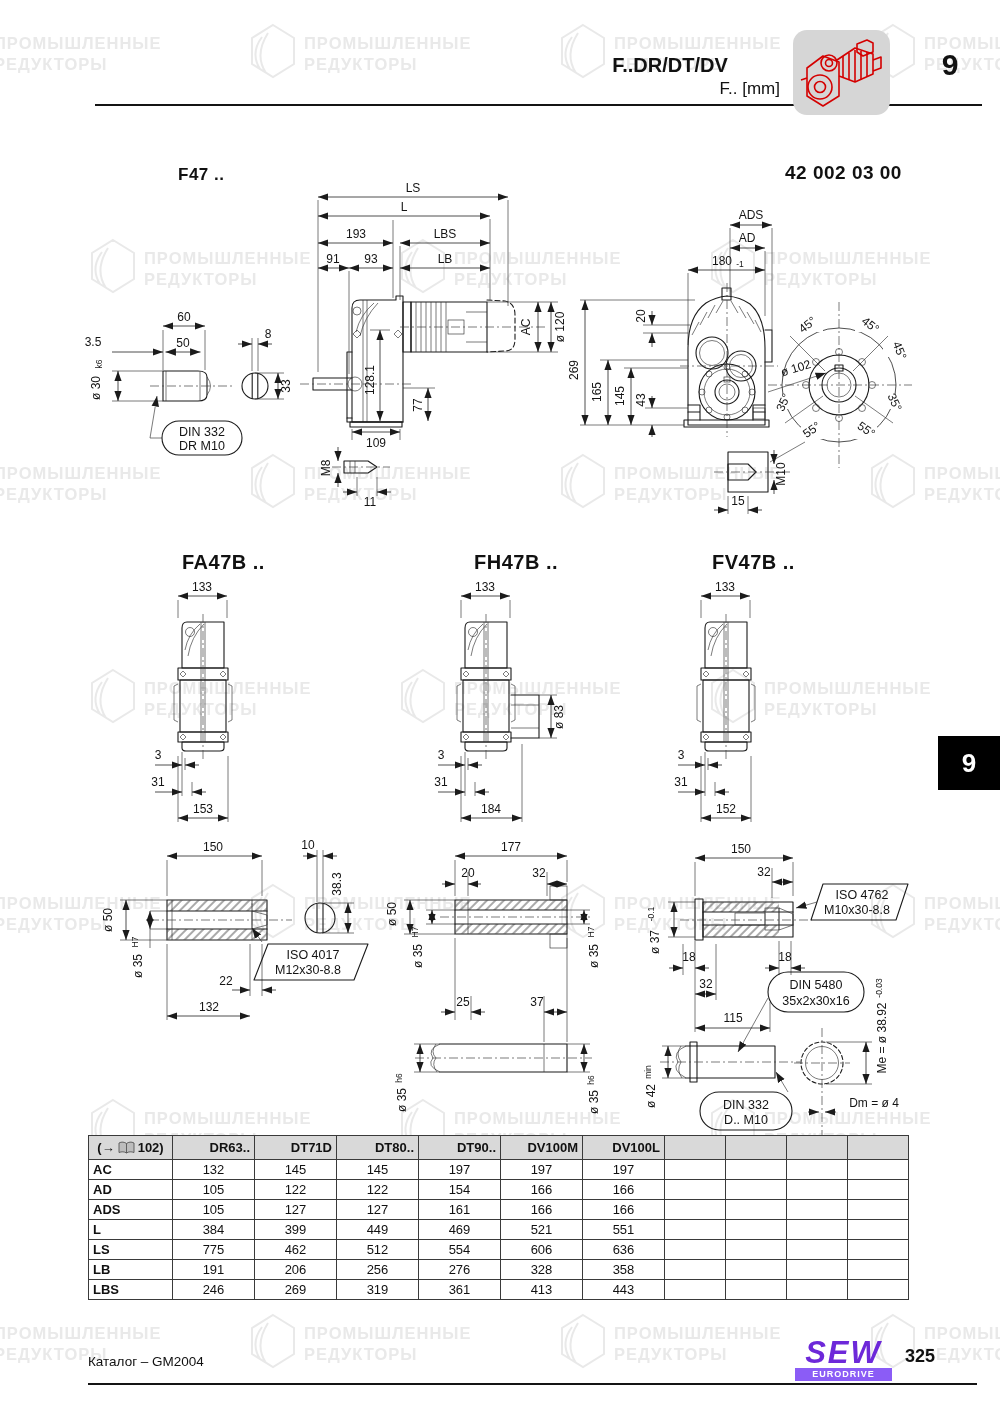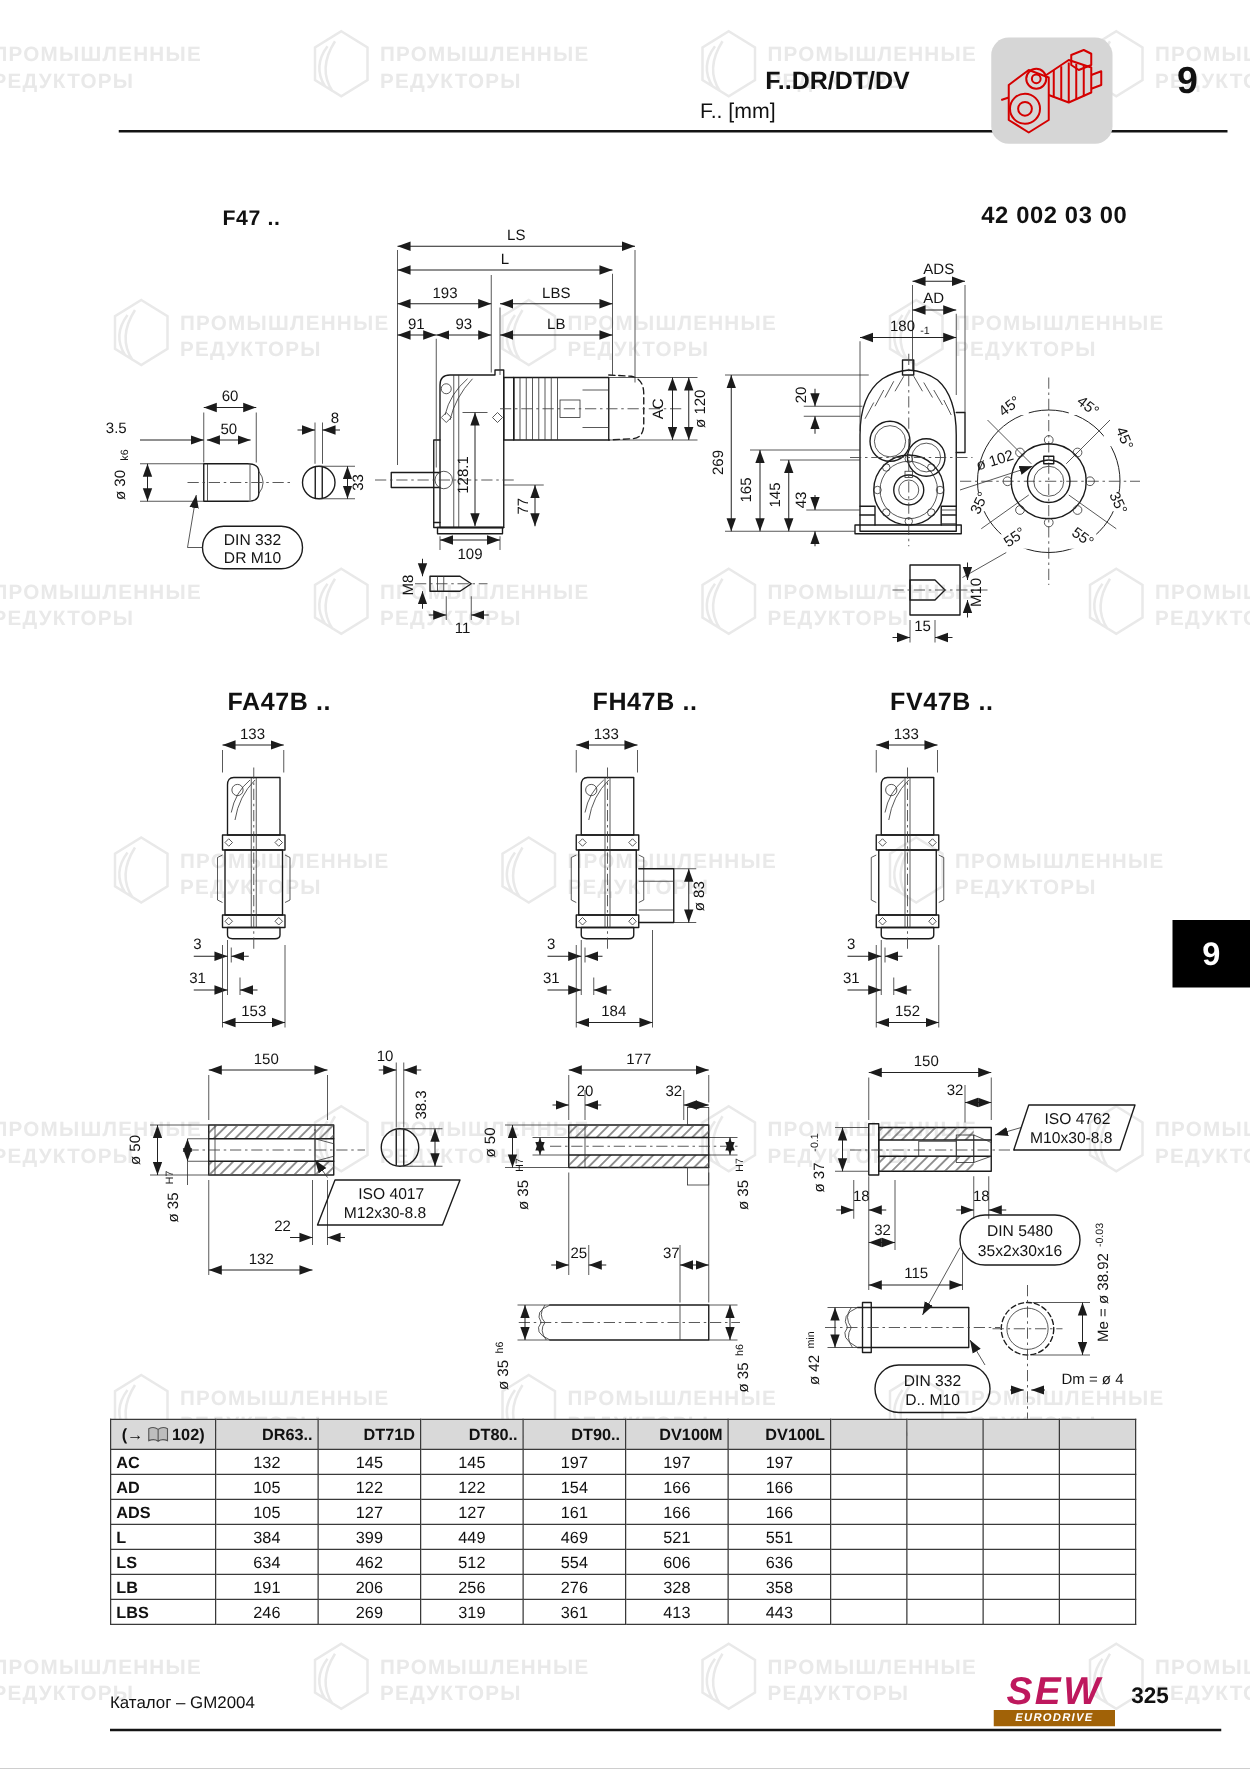--- a/index.html
+++ b/index.html
@@ -12,21 +12,21 @@
   .c{font-size:12.5px;fill:#141414;text-anchor:middle}
   .s{font-size:8.5px;fill:#141414;text-anchor:middle}
   .ln{fill:none;stroke:#1b1b1b;stroke-width:1.1;stroke-linejoin:round;stroke-linecap:round}
   .tn{fill:none;stroke:#333;stroke-width:0.65}
   .dm{fill:none;stroke:#222;stroke-width:0.8}
   .cl{fill:none;stroke:#444;stroke-width:0.7;stroke-dasharray:9 3 2 3}
   .dsh{stroke-dasharray:5 3}
   .wmt{font-size:16.5px;font-weight:bold;fill:#e9e9e9;letter-spacing:1px}
   
   .hdr-line1{position:absolute;left:560px;top:54px;width:220px;text-align:center;font-size:20px;font-weight:bold}
-  .hdr-line2{position:absolute;left:560px;top:79px;width:220px;font-size:17px}
+  .hdr-line2{position:absolute;left:560px;top:79px;width:220px;text-align:right;font-size:17px}
   .hdr-rule{position:absolute;left:95px;top:104px;width:887px;height:2px;background:#141414}
   .icon-box{position:absolute;left:793px;top:30px;width:97px;height:85px;background:#d6d6d6;border-radius:14px;z-index:3}
   .hdr-9{position:absolute;left:920px;top:48px;width:60px;text-align:center;font-size:30px;font-weight:bold}
   .ttl{position:absolute;font-weight:bold;letter-spacing:0.5px}
   .t-f47{left:178px;top:165px;font-size:17px}
   .t-code{left:785px;top:162px;font-size:19px}
   .t-sub{font-size:20px;top:551px}
   .chap-tab{position:absolute;left:938px;top:736px;width:62px;height:54px;background:#000;color:#fff;
             display:flex;align-items:center;justify-content:center;font-size:26px;font-weight:bold;z-index:3}
   
@@ -34,22 +34,22 @@
   .tbl th,.tbl td{border:1px solid #3a3a3a;font-size:13px;height:19px;padding:0 4px;background:#fff;overflow:hidden;white-space:nowrap}
   .tbl thead th{background:#d9d9d9;font-weight:bold;height:23px;text-align:right}
   .tbl thead th.ref{text-align:center}
   .tbl tbody th{text-align:left;font-weight:bold;background:#fff}
   .tbl td{text-align:center}
   .bk{vertical-align:-2px;margin:0 3px}
   
   .ftr-cat{position:absolute;left:88px;top:1354px;font-size:13.5px;}
   .ftr-rule{position:absolute;left:88px;top:1383px;width:889px;height:2px;background:#141414}
   .sew{position:absolute;left:795px;top:1338px;z-index:3;text-align:center}
-  .sew-name{font-size:31px;font-weight:800;font-style:italic;color:#be185d;letter-spacing:2px;line-height:0.95}
-  .sew-bar{width:97px;height:13px;background:#a16207;color:#fff;font-size:9px;font-weight:bold;font-style:italic;
+  .sew-name{font-size:31px;font-weight:800;font-style:italic;color:#6d28d9;letter-spacing:2px;line-height:0.95}
+  .sew-bar{width:97px;height:13px;background:#8b5cf6;color:#fff;font-size:9px;font-weight:bold;
            letter-spacing:1px;line-height:13px;margin-top:1px}
   .ftr-page{position:absolute;left:905px;top:1346px;width:80px;text-align:left;font-size:18px;font-weight:bold}
 </style>
 </head>
 <body>
 
 <div class="page">
 
 <svg class="layer" width="1000" height="1415">
   <defs>
@@ -711,21 +711,21 @@
           <td>469</td>
           <td>521</td>
           <td>551</td>
           <td></td>
           <td></td>
           <td></td>
           <td></td>
         </tr>
     <tr>
           <th>LS</th>
-          <td>634</td>
+          <td>775</td>
           <td>462</td>
           <td>512</td>
           <td>554</td>
           <td>606</td>
           <td>636</td>
           <td></td>
           <td></td>
           <td></td>
           <td></td>
         </tr>

